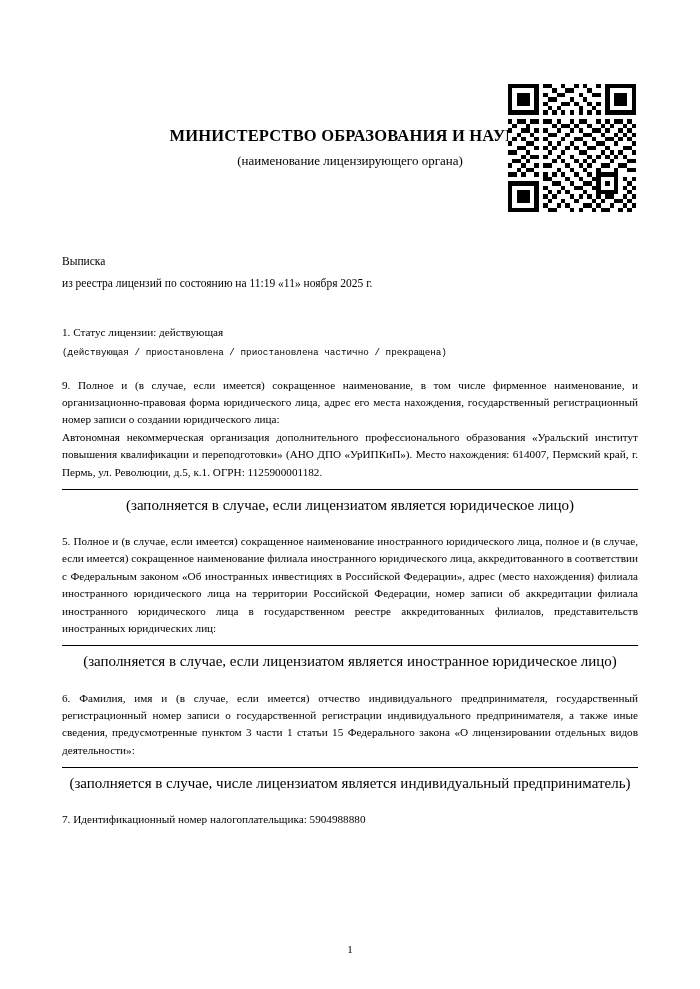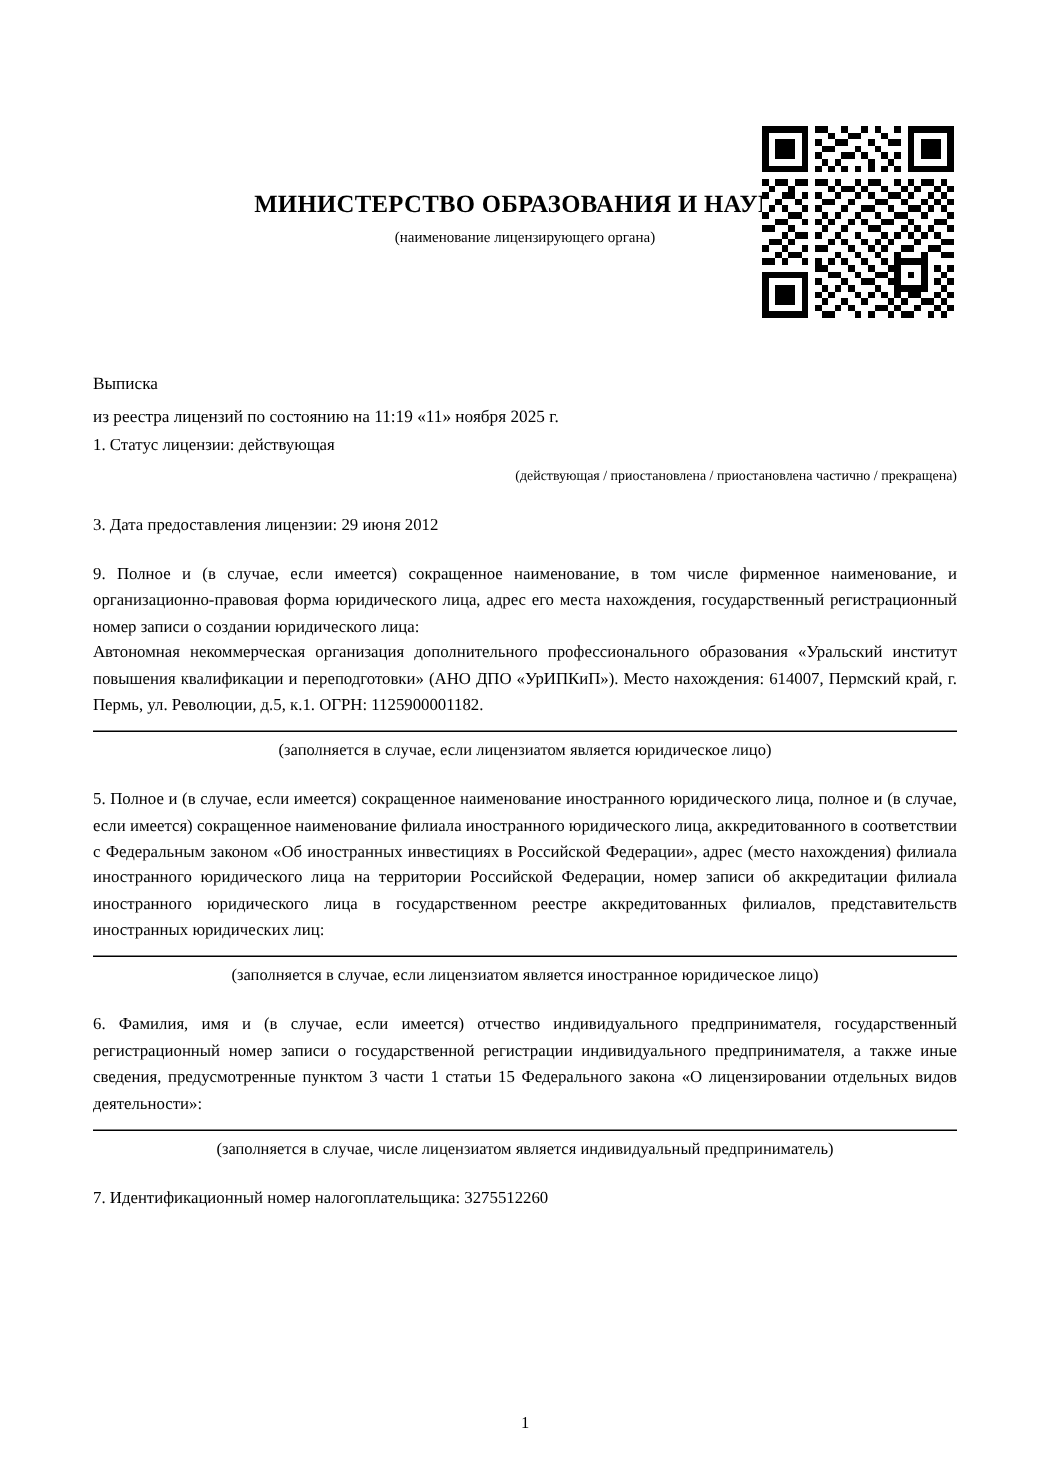--- a/index.html
+++ b/index.html
@@ -39,59 +39,61 @@
   }
   .header .ministry-line {
     font-size: 16.5px;
     font-weight: bold;
     line-height: 1.42;
     letter-spacing: 0.2px;
     width: 420px;
     margin: 0 auto;
   }
   .header .organ-note {
-    font-size: 10px;
+    font-size: 13px;
     margin-top: 6px;
     width: 420px;
     margin-left: auto;
     margin-right: auto;
   }
 
   .excerpt {
     text-align: left;
     margin-top: 82px;
     font-size: 11.5px;
     line-height: 1.85;
   }
 
   .body-block {
+    margin-top: 30px;
     font-size: 11.2px;
     line-height: 1.55;
     text-align: justify;
   }
   .item {
     margin-top: 16px;
   }
   .item.first { margin-top: 0; }
   .sub-note {
-    text-align: right;
+    text-align: left;
     font-size: 9.3px;
     margin-top: 5px;
+    font-family: Liberation Mono, monospace;
   }
   .para {
     text-align: justify;
   }
   .fill-rule {
     border: 0;
     border-top: 1px solid #000;
     margin: 8px 0 4px 0;
   }
   .note-under-rule {
     text-align: center;
-    font-size: 11px;
+    font-size: 15px;
     margin-top: 4px;
   }
   .pagenum {
     position: absolute;
     bottom: 34px;
     left: 0;
     width: 700px;
     text-align: center;
     font-size: 11px;
   }
@@ -417,23 +419,20 @@
   </div>
 
   <div class="body-block">
 
     <div class="item first">
       <div class="para">1. Статус лицензии: действующая</div>
       <div class="sub-note">(действующая / приостановлена / приостановлена частично / прекращена)</div>
     </div>
 
 
-    <div class="item">
-      <div class="para">3. Дата предоставления лицензии: 29 июня 2012</div>
-    </div>
 
     <div class="item">
       <div class="para">9. Полное и (в случае, если имеется) сокращенное наименование, в том числе фирменное наименование, и организационно-правовая форма юридического лица, адрес его места нахождения, государственный регистрационный номер записи о создании юридического лица:</div>
       <div class="para">Автономная некоммерческая организация дополнительного профессионального образования «Уральский институт повышения квалификации и переподготовки» (АНО ДПО «УрИПКиП»). Место нахождения: 614007, Пермский край, г. Пермь, ул. Революции, д.5, к.1. ОГРН: 1125900001182.</div>
       <hr class="fill-rule">
       <div class="note-under-rule">(заполняется в случае, если лицензиатом является юридическое лицо)</div>
     </div>
 
     <div class="item">
       <div class="para">5. Полное и (в случае, если имеется) сокращенное наименование иностранного юридического лица, полное и (в случае, если имеется) сокращенное наименование филиала иностранного юридического лица, аккредитованного в соответствии с Федеральным законом «Об иностранных инвестициях в Российской Федерации», адрес (место нахождения) филиала иностранного юридического лица на территории Российской Федерации, номер записи об аккредитации филиала иностранного юридического лица в государственном реестре аккредитованных филиалов, представительств иностранных юридических лиц:</div>
@@ -441,19 +440,19 @@
       <div class="note-under-rule">(заполняется в случае, если лицензиатом является иностранное юридическое лицо)</div>
     </div>
 
     <div class="item">
       <div class="para">6. Фамилия, имя и (в случае, если имеется) отчество индивидуального предпринимателя, государственный регистрационный номер записи о государственной регистрации индивидуального предпринимателя, а также иные сведения, предусмотренные пунктом 3 части 1 статьи 15 Федерального закона «О лицензировании отдельных видов деятельности»:</div>
       <hr class="fill-rule">
       <div class="note-under-rule">(заполняется в случае, числе лицензиатом является индивидуальный предприниматель)</div>
     </div>
 
     <div class="item">
-      <div class="para">7. Идентификационный номер налогоплательщика: 3275512260</div>
+      <div class="para">7. Идентификационный номер налогоплательщика: 5904988880</div>
     </div>
 
   </div>
 
   <div class="pagenum">1</div>
 </div>
 
 </body></html>

